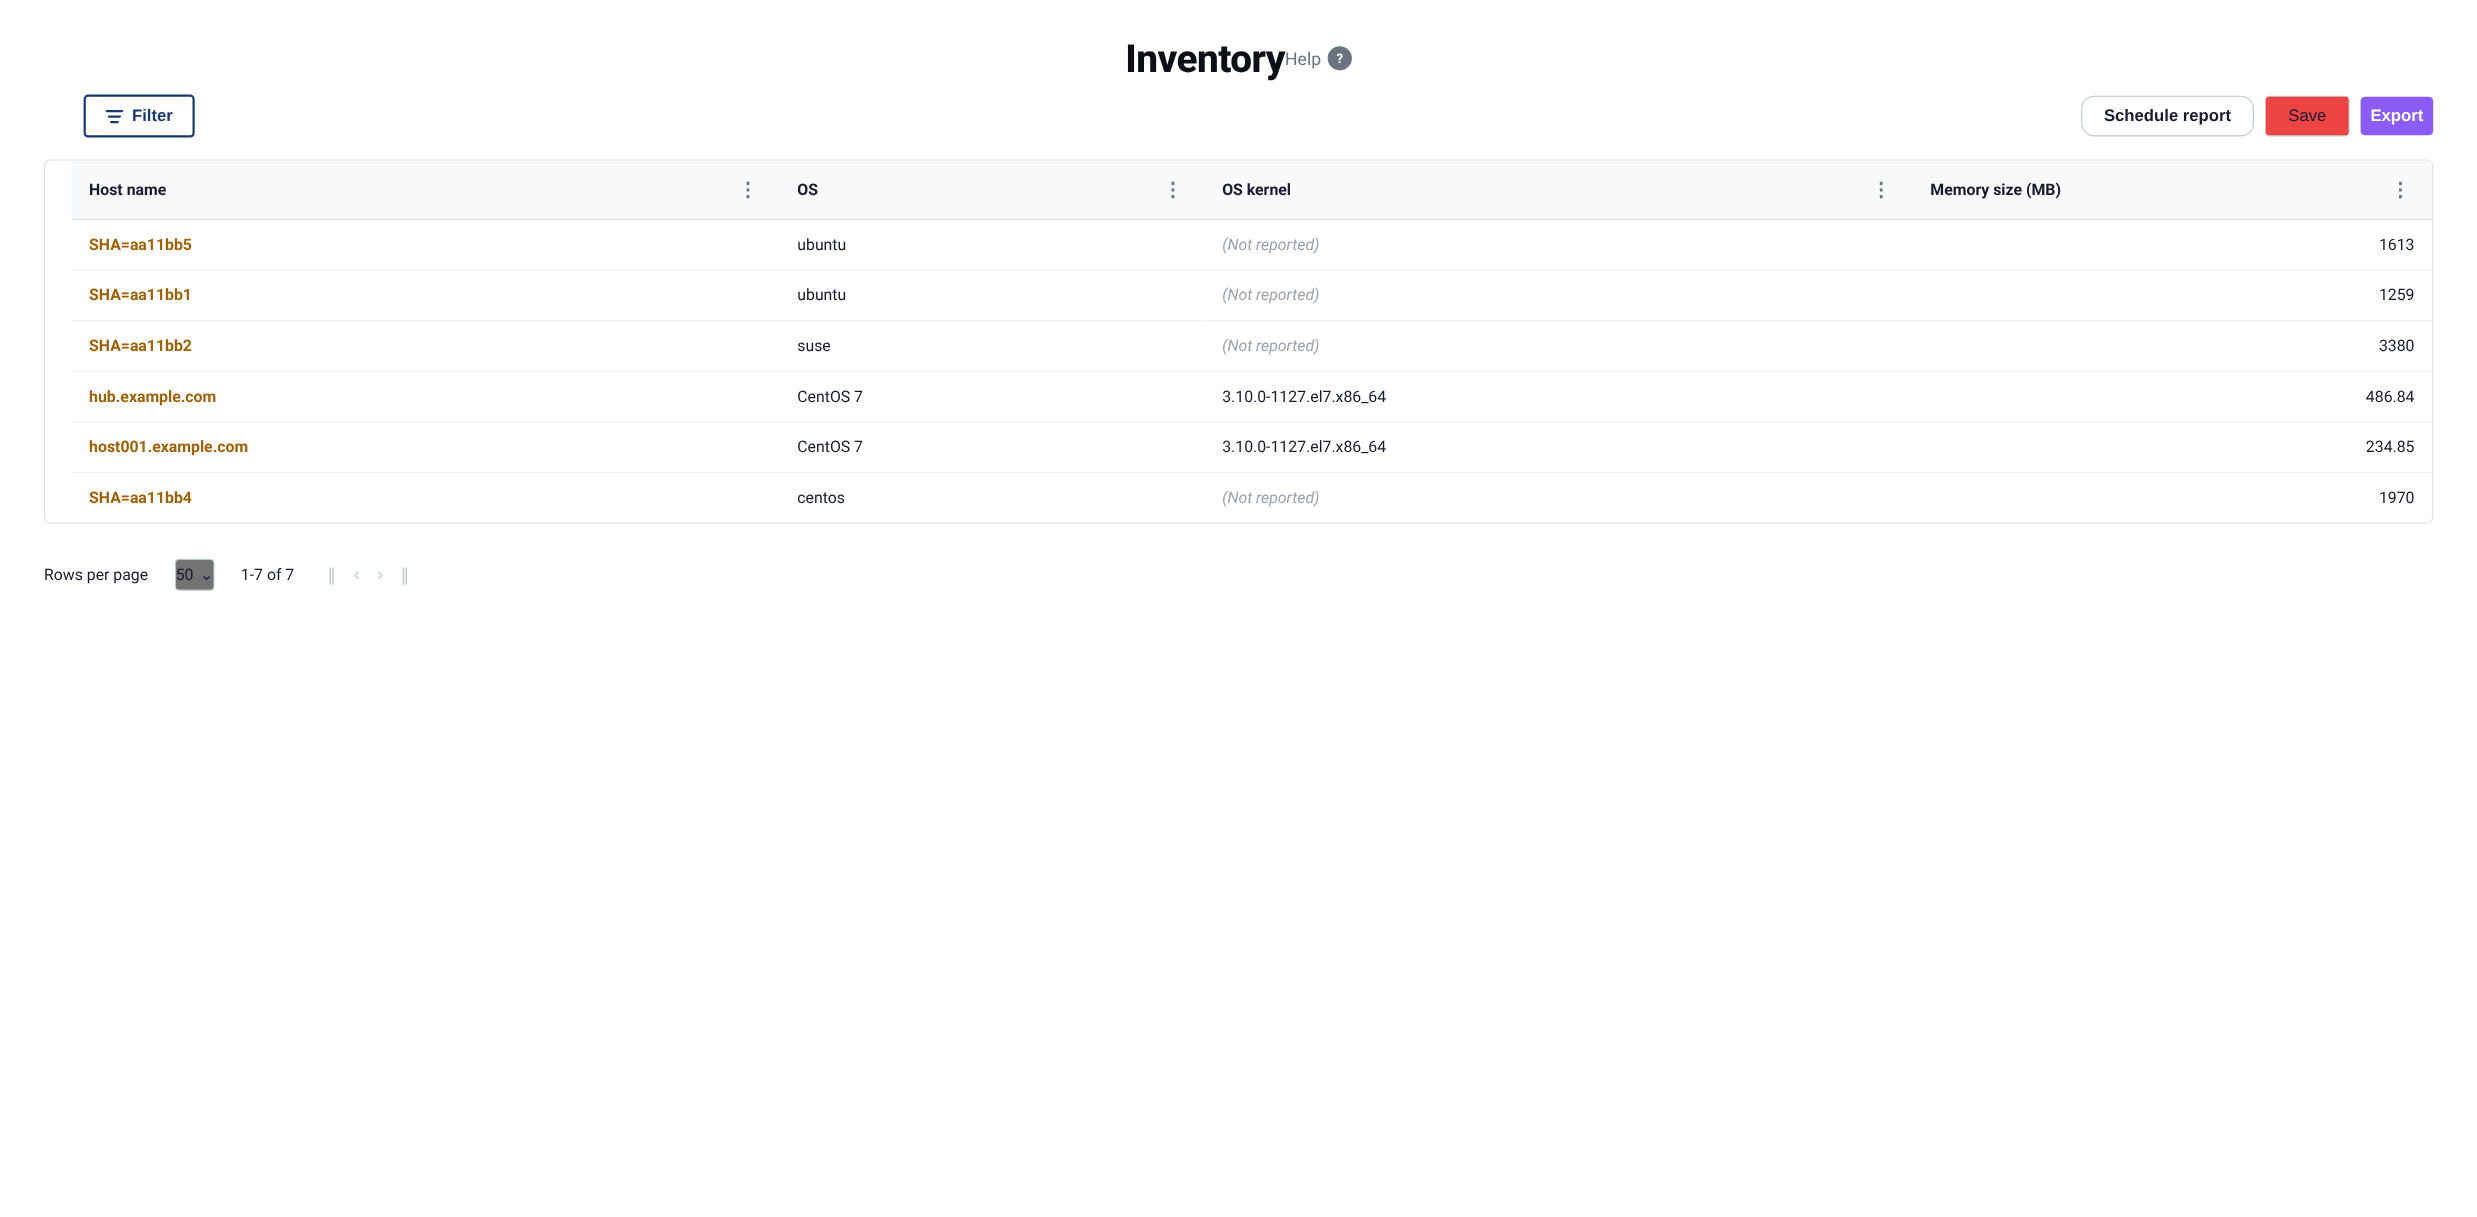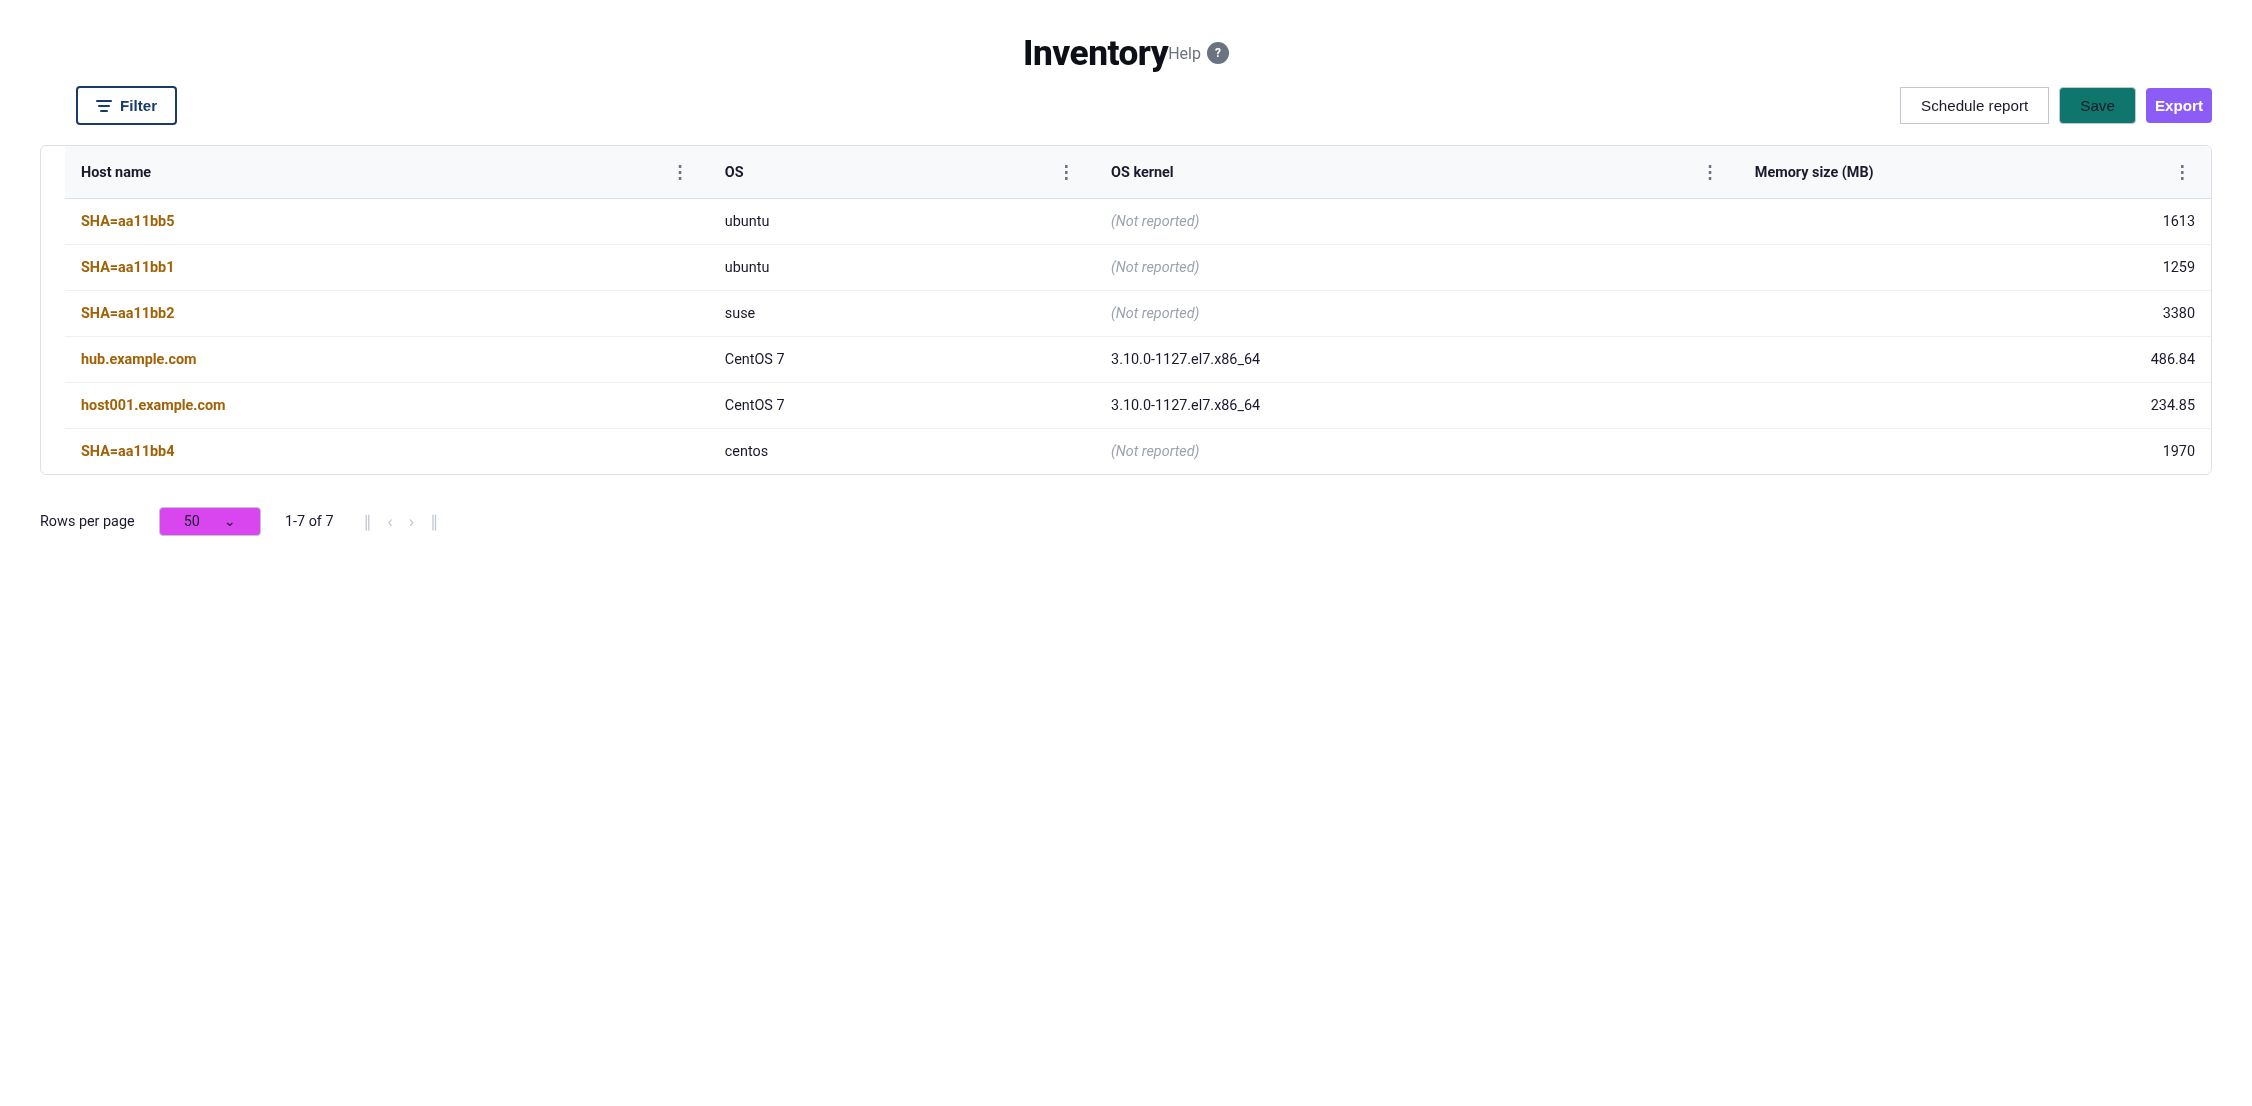--- a/index.html
+++ b/index.html
@@ -100,29 +100,29 @@
       display: flex;
       gap: 10px;
       align-items: center;
     }
 
     .btn-schedule {
       border: 1.5px solid #c0c7d0;
       background: #ffffff;
       color: #1a1a2e;
       padding: 9px 20px;
-      border-radius: 0;
+      border-radius: 12px;
       font-size: 0.95rem;
-      font-weight: 400;
+      font-weight: 700;
       cursor: pointer;
     }
 
     .btn-save {
       border: 1.5px solid #c0c7d0;
-      background: #0f766e;
+      background: #ef4444;
       color: #1a1a2e;
       padding: 9px 20px;
       border-radius: 4px;
       font-size: 0.95rem;
       font-weight: 500;
       cursor: pointer;
     }
 
     .btn-export {
       border: none;
@@ -232,27 +232,27 @@
 
     .rows-per-page-label {
       font-size: 0.9rem;
       color: #1a1a2e;
       font-weight: 400;
     }
 
     .rows-per-page-select {
       display: flex;
       align-items: center;
-      gap: 24px;
+      gap: 6px;
       border: 1.5px solid #c0c7d0;
       border-radius: 4px;
-      padding: 5px 24px;
-      font-size: 0.9rem;
-      cursor: pointer;
-      background: #d946ef;
+      padding: 5px 0;
+      font-size: 0.9rem;
+      cursor: pointer;
+      background: #737373;
     }
 
     .pagination-info {
       font-size: 0.9rem;
       color: #1a1a2e;
     }
 
     .pagination-controls {
       display: flex;
       align-items: center;

